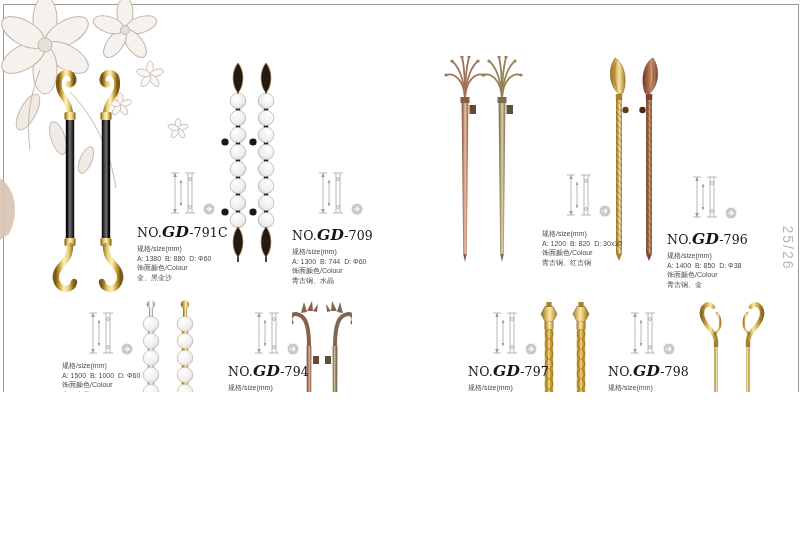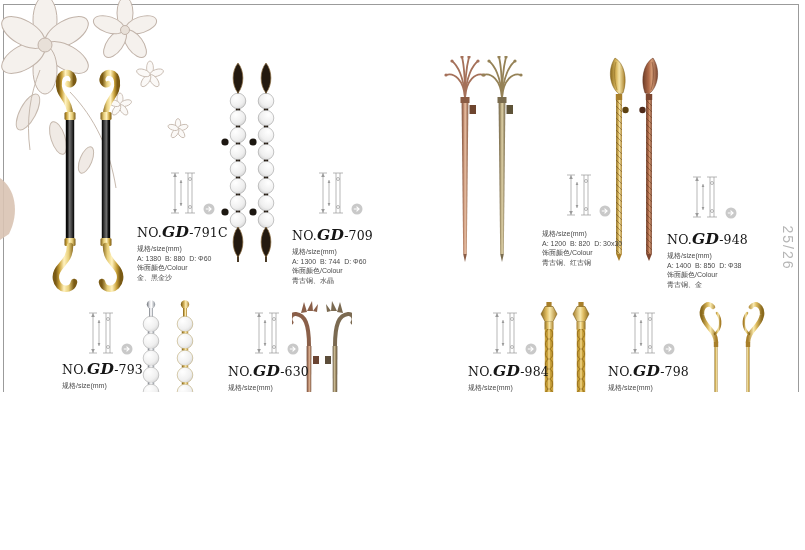--- a/index.html
+++ b/index.html
@@ -374,21 +374,21 @@
           <path d="M13,45 l-1.8,-4 3.6,0 Z"></path>
         <path d="M19,12 l-1.4,3 2.8,0 Z"></path>
           <path d="M19,38 l-1.4,-3 2.8,0 Z"></path>
       </g>
       <g>
         <circle cx="47" cy="41" r="5.5" fill="#c9c9c9"></circle>
         <path d="M43.8,41 h5 M46.5,38.6 l2.6,2.4 -2.6,2.4" stroke="#fff" stroke-width="1.1" fill="none"></path>
       </g>
     </svg>
     <div class="plabel" style="left:667px;top:229px">
-      <div class="ptitle"><span>NO.</span><span class="script">GD</span><span>-948</span></div>
+      <div class="ptitle"><span>NO.</span><span class="script">GD</span><span>-796</span></div>
       <div class="spec sl">规格/size(mm)</div>
       <div class="spec">A: 1400  B: 850  D: Φ38</div>
       <div class="spec">饰面颜色/Colour</div>
       <div class="spec">青古铜、金</div>
     </div>
   </div>
 
   <div>
     <svg class="photo" style="left:134px;top:298px" width="68" height="222" viewBox="0 0 68 222">
       <defs>
@@ -466,21 +466,20 @@
           <path d="M13,45 l-1.8,-4 3.6,0 Z"></path>
         <path d="M19,12 l-1.4,3 2.8,0 Z"></path>
           <path d="M19,38 l-1.4,-3 2.8,0 Z"></path>
       </g>
       <g>
         <circle cx="47" cy="41" r="5.5" fill="#c9c9c9"></circle>
         <path d="M43.8,41 h5 M46.5,38.6 l2.6,2.4 -2.6,2.4" stroke="#fff" stroke-width="1.1" fill="none"></path>
       </g>
     </svg>
     <div class="plabel" style="left:62px;top:359px">
-      <div class="ptitle"><span>NO.</span><span class="script">GD</span><span>-793</span></div>
       <div class="spec sl">规格/size(mm)</div>
       <div class="spec">A: 1500  B: 1000  D: Φ60</div>
       <div class="spec">饰面颜色/Colour</div>
       <div class="spec">金、水晶</div>
     </div>
   </div>
 
   <div>
     <svg class="photo" style="left:292px;top:298px" width="60" height="236" viewBox="0 0 60 236">
       <defs>
@@ -532,21 +531,21 @@
           <path d="M13,45 l-1.8,-4 3.6,0 Z"></path>
         <path d="M19,12 l-1.4,3 2.8,0 Z"></path>
           <path d="M19,38 l-1.4,-3 2.8,0 Z"></path>
       </g>
       <g>
         <circle cx="47" cy="41" r="5.5" fill="#c9c9c9"></circle>
         <path d="M43.8,41 h5 M46.5,38.6 l2.6,2.4 -2.6,2.4" stroke="#fff" stroke-width="1.1" fill="none"></path>
       </g>
     </svg>
     <div class="plabel" style="left:228px;top:361px">
-      <div class="ptitle"><span>NO.</span><span class="script">GD</span><span>-630</span></div>
+      <div class="ptitle"><span>NO.</span><span class="script">GD</span><span>-794</span></div>
       <div class="spec sl">规格/size(mm)</div>
       <div class="spec">A: 1200  B: 690  D: 30x30</div>
       <div class="spec">饰面颜色/Colour</div>
       <div class="spec">青古铜、红古铜</div>
     </div>
   </div>
 
   <div>
     <svg class="photo" style="left:532px;top:302px" width="66" height="224" viewBox="0 0 66 224">
       <defs>
@@ -591,21 +590,21 @@
           <path d="M13,45 l-1.8,-4 3.6,0 Z"></path>
         <path d="M19,12 l-1.4,3 2.8,0 Z"></path>
           <path d="M19,38 l-1.4,-3 2.8,0 Z"></path>
       </g>
       <g>
         <circle cx="47" cy="41" r="5.5" fill="#c9c9c9"></circle>
         <path d="M43.8,41 h5 M46.5,38.6 l2.6,2.4 -2.6,2.4" stroke="#fff" stroke-width="1.1" fill="none"></path>
       </g>
     </svg>
     <div class="plabel" style="left:468px;top:361px">
-      <div class="ptitle"><span>NO.</span><span class="script">GD</span><span>-984</span></div>
+      <div class="ptitle"><span>NO.</span><span class="script">GD</span><span>-797</span></div>
       <div class="spec sl">规格/size(mm)</div>
       <div class="spec">A: 925  B: 812  D: Φ61</div>
       <div class="spec">饰面颜色/Colour</div>
       <div class="spec">金</div>
     </div>
   </div>
 
   <div>
     <svg class="photo" style="left:696px;top:300px" width="72" height="232" viewBox="0 0 72 232">
       <defs>

